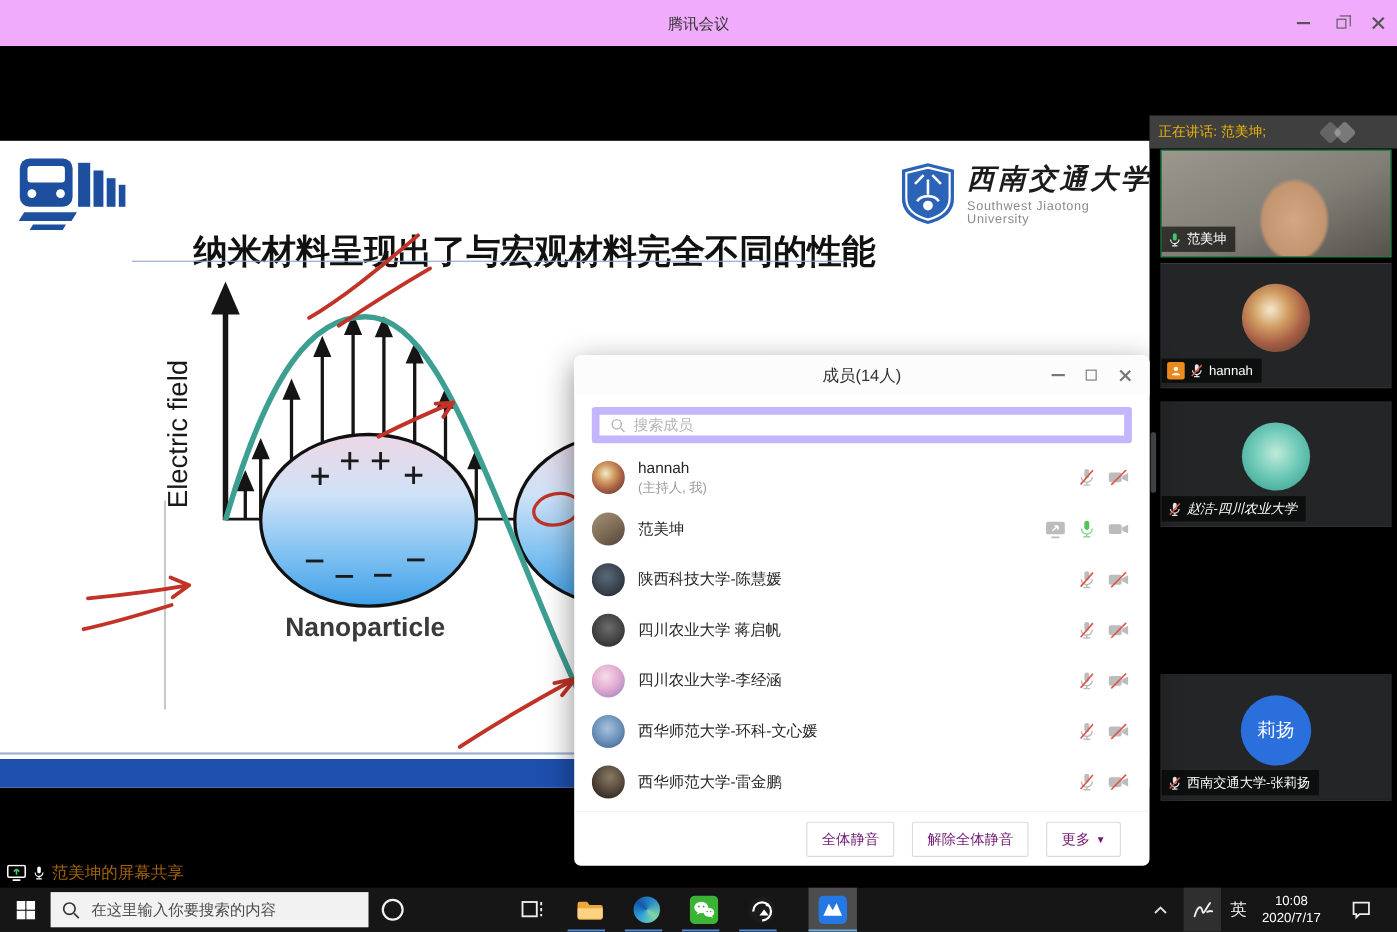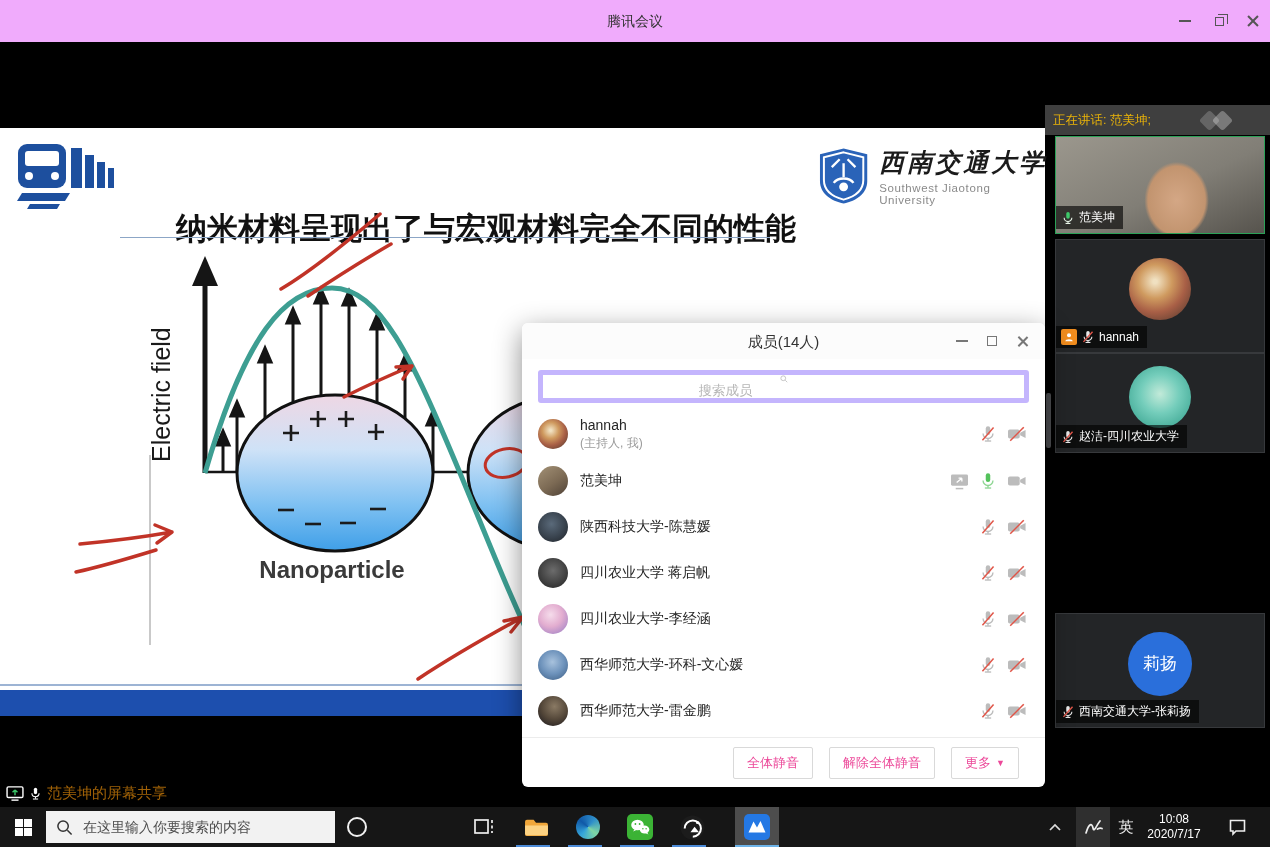--- a/index.html
+++ b/index.html
@@ -60,34 +60,34 @@
   .mpanel { position:absolute; left:522px; top:323px; width:523px; height:464px; background:#fff; border-radius:6px; box-shadow:0 8px 28px rgba(0,0,0,0.45); }
   .mp-titlebar { position:absolute; left:0; top:0; width:100%; height:36px; border-radius:6px 6px 0 0; background:#fcfcfc; }
   .mp-title { position:absolute; left:0; right:0; top:0; height:36px; line-height:38px; text-align:center; font-size:15px; color:#333; }
   .mp-controls { position:absolute; right:8px; top:0; height:36px; display:flex; align-items:center; }
   .mp-wc { width:30px; height:36px; display:flex; align-items:center; justify-content:center; }
   .mg-min { width:12px; height:1.5px; background:#777; }
   .mg-max { width:10px; height:10px; border:1.5px solid #777; }
   .mg-close { position:relative; width:11px; height:11px; }
   .mg-close:before,.mg-close:after { content:""; position:absolute; left:5px; top:-1px; width:1.8px; height:13px; background:#777; }
   .mg-close:before{ transform:rotate(45deg);} .mg-close:after{ transform:rotate(-45deg);}
-  .mp-search { position:absolute; left:16px; right:16px; top:47px; height:33px; border:5px solid #c4b5fd; border-radius:3px; display:flex; align-items:center; padding:0 10px;flex-direction:column; }
+  .mp-search { position:absolute; left:16px; right:16px; top:47px; height:33px; border:7px solid #c4b5fd; border-radius:3px; display:flex; align-items:center; padding:0 10px; }
   .mp-search input { border:0; outline:0; flex:1; font-size:13.5px; color:#333; margin-left:7px; font-family:inherit; background:transparent; }
   .mp-search input::placeholder { color:#b5b5b5; }
   .mp-list { position:absolute; left:16px; right:16px; top:87px; height:326px; overflow:hidden; }
   .mrow { display:flex; align-items:center; height:46px; }
   .mrow.tall { height:48px; }
   .mav { width:30px; height:30px; border-radius:50%; flex:0 0 30px; }
   .mcol { margin-left:12px; flex:1; min-width:0; }
   .mname { font-size:14px; color:#262626; white-space:nowrap; }
   .msub { font-size:12px; color:#9a9a9a; margin-top:2px; }
   .mics { display:flex; align-items:center; gap:10px; margin-right:2px; }
   .mp-scroll { position:absolute; right:-4px; top:70px; width:5px; height:55px; background:#55575a; border-radius:2px; }
   .mp-footer { position:absolute; left:0; right:0; bottom:0; height:50px; border-top:1px solid #ececec; display:flex; align-items:center; justify-content:flex-end; gap:16px; padding-right:26px; border-radius:0 0 6px 6px; }
-  .mp-btn { border:1px solid #d9d9d9; background:#fff; color:#ec4899; font-size:13px; padding:6px 13px; border-radius:2px; font-family:inherit; display:inline-flex; align-items:center; gap:5px; cursor:default; }
+  .mp-btn { border:1px solid #d9d9d9; background:#fff; color:#701a75; font-size:13px; padding:6px 13px; border-radius:2px; font-family:inherit; display:inline-flex; align-items:center; gap:5px; cursor:default; }
   .caret { font-size:9px; }
 
   
   .av-hannah { background:radial-gradient(circle at 42% 38%, #f0e0c0 4%, #cf9a5f 32%, #a85f46 58%, #6f4636 82%, #49302c 100%); }
   .av-fan    { background:linear-gradient(145deg,#a39176 0%, #7c6a54 55%, #4e4136 100%); }
   .av-chen   { background:radial-gradient(circle at 45% 40%, #5a6a7a 0%, #39434e 55%, #1d2126 100%); }
   .av-jiang  { background:radial-gradient(circle at 50% 42%, #6c6c6c 0%, #434343 55%, #202020 100%); }
   .av-li     { background:radial-gradient(circle at 42% 36%, #f5dceb 0%, #e3aed0 45%, #b08cc8 80%, #9277b5 100%); }
   .av-wen    { background:radial-gradient(circle at 48% 40%, #a8c2dd 0%, #6d92bb 50%, #3a5a80 100%); }
   .av-lei    { background:radial-gradient(circle at 55% 35%, #8a7a64 0%, #55483a 50%, #17151a 100%); }
@@ -256,21 +256,21 @@
             <rect x="7.5" y="1.5" width="5" height="9.5" rx="2.5" fill="#e8e8e8"></rect>
             <path d="M4.5 9.5 a5.5 5.5 0 0 0 11 0" fill="none" stroke="#e8e8e8" stroke-width="1.6"></path>
             <line x1="10" y1="15" x2="10" y2="17.5" stroke="#e8e8e8" stroke-width="1.6"></line>
             <line x1="6.5" y1="17.8" x2="13.5" y2="17.8" stroke="#e8e8e8" stroke-width="1.6"></line>
             <line x1="3.5" y1="17" x2="16.5" y2="2.5" stroke="#e0564a" stroke-width="2"></line>
           </svg>
         <span>hannah</span>
       </div>
     </div>
 
-    <div class="tile" style="top:312px;height:98px;">
+    <div class="tile" style="top:324px;height:112px;font-style:italic;">
       <span class="tile-avatar av-zhao" style="width:62px;height:62px;"></span>
       <div class="tile-label">
         <svg width="14" height="14" viewBox="0 0 20 20">
             <rect x="7.5" y="1.5" width="5" height="9.5" rx="2.5" fill="#e8e8e8"></rect>
             <path d="M4.5 9.5 a5.5 5.5 0 0 0 11 0" fill="none" stroke="#e8e8e8" stroke-width="1.6"></path>
             <line x1="10" y1="15" x2="10" y2="17.5" stroke="#e8e8e8" stroke-width="1.6"></line>
             <line x1="6.5" y1="17.8" x2="13.5" y2="17.8" stroke="#e8e8e8" stroke-width="1.6"></line>
             <line x1="3.5" y1="17" x2="16.5" y2="2.5" stroke="#e0564a" stroke-width="2"></line>
           </svg>
         <span>赵洁-四川农业大学</span>

